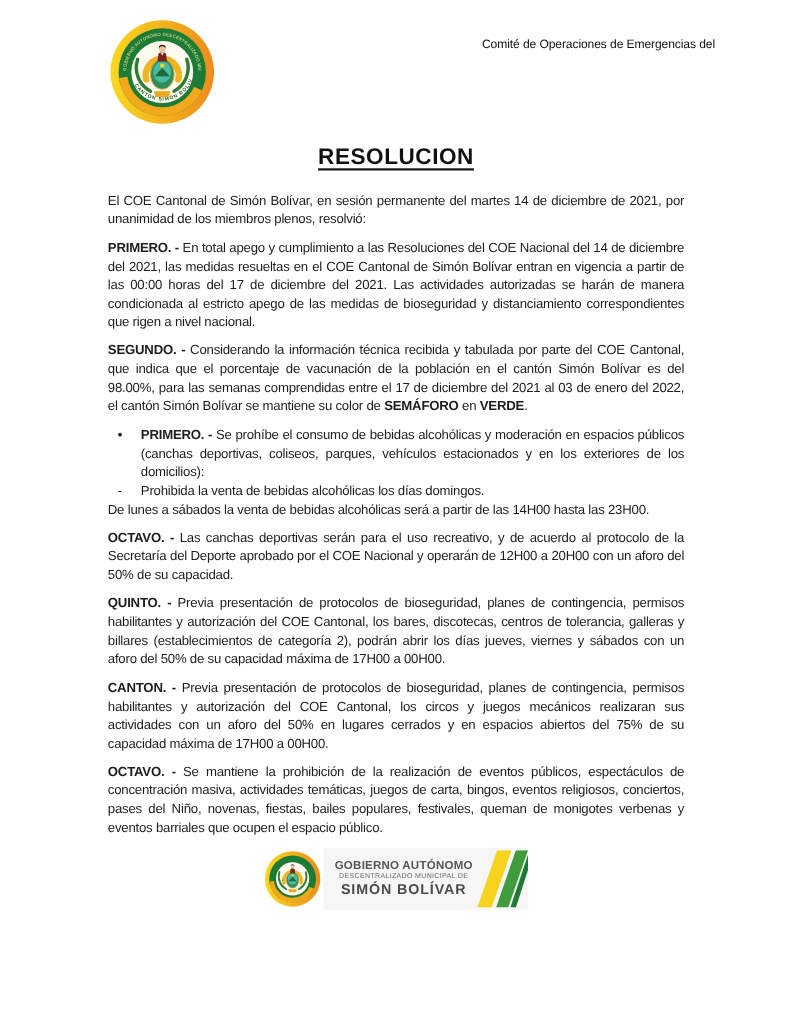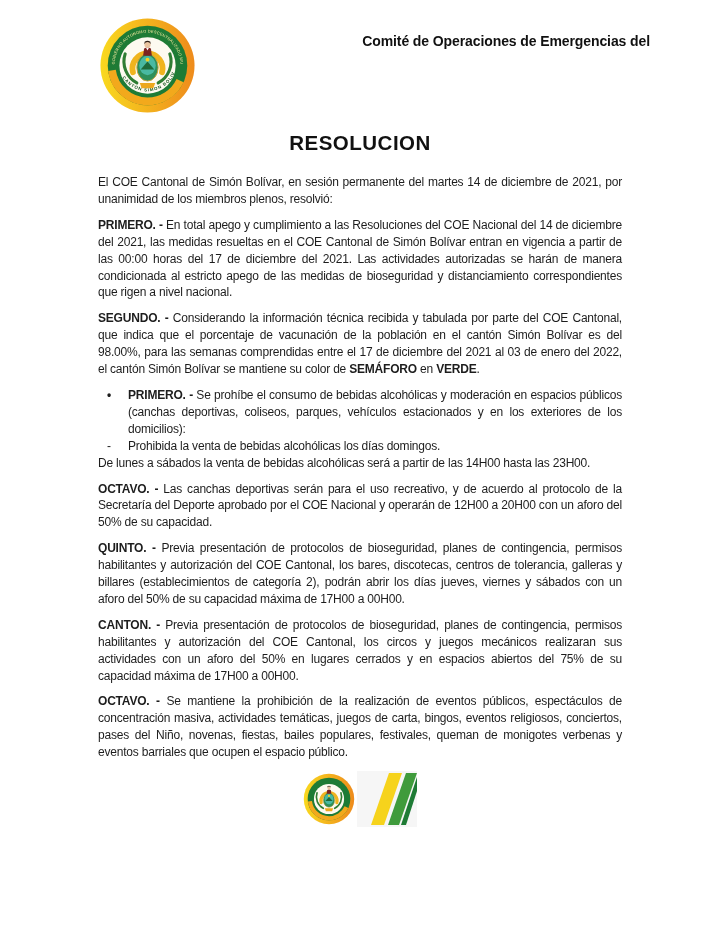--- a/index.html
+++ b/index.html
@@ -4,27 +4,27 @@
 <style>
   html,body{margin:0;padding:0;background:#ffffff;}
   .page{
     position:relative;width:720px;height:932px;background:#ffffff;
     font-family:"Liberation Sans",sans-serif;overflow:hidden;color:#1d1d1d;
   }
   
   .logo-top{position:absolute;left:99px;top:17px;width:97px;height:97px;}
   .header-org{
     position:absolute;right:70px;top:31px;text-align:right;
-    font-size:14px;font-weight:bold;line-height:21.5px;color:#111;letter-spacing:-0.1px;
+    font-size:11px;font-weight:normal;line-height:21.5px;color:#111;letter-spacing:-0.1px;
   }
   
   .content{position:absolute;left:98px;top:131px;width:524px;}
   .title{
     font-size:20.5px;font-weight:bold;text-align:center;margin:0 0 19px;color:#111;
-    text-decoration-thickness:2px;text-underline-offset:3.5px;
+    text-decoration:underline;text-decoration-thickness:2px;text-underline-offset:3.5px;
     letter-spacing:0.5px;
   }
   .para{
     font-size:12px;line-height:16.9px;letter-spacing:-0.2px;
     text-align:justify;margin:0 0 9px;
   }
   .sec-label{font-weight:bold;}
   .list-row{display:flex;font-size:12px;line-height:16.9px;letter-spacing:-0.2px;}
   .list-row .marker{flex:0 0 auto;width:30px;box-sizing:border-box;padding-left:9px;}
   .list-row .marker.bold{font-weight:bold;}
@@ -130,20 +130,25 @@
         <ellipse cx="50" cy="52" rx="11" ry="14" fill="#2e8f5a" stroke="#c8a23a" stroke-width="1"></ellipse>
         <ellipse cx="50" cy="50" rx="8.5" ry="10" fill="#49b9a2"></ellipse>
         <path d="M 43 54 L 50 46 L 57 54 Z" fill="#1e6b3a"></path>
         <circle cx="50" cy="44" r="2" fill="#f5d21f"></circle>
         <path d="M 45.5 40 L 46.5 32.5 Q 50 30.5 53.5 32.5 L 54.5 40 Z" fill="#7c2320"></path>
         <circle cx="50" cy="28.5" r="3.2" fill="#e9c49f"></circle>
         <path d="M 46.8 28 A 3.4 3.4 0 0 1 53.2 28 L 53 25.5 Q 50 23.5 47 25.5 Z" fill="#2e2017"></path>
         <path d="M 42 68 L 58 68 L 56 73.5 L 44 73.5 Z" fill="#eda81d"></path>
       </svg>
       <div class="footer-badge">
+        <div class="footer-text">
+          <div class="f1">GOBIERNO AUTÓNOMO</div>
+          <div class="f2">DESCENTRALIZADO MUNICIPAL DE</div>
+          <div class="f3">SIMÓN BOLÍVAR</div>
+        </div>
         <svg class="stripes" width="46" height="52" viewBox="0 0 46 52">
           <polygon points="18,0 31,0 13,52 0,52" fill="#f6d31c"></polygon>
           <polygon points="35,0 46,0 28,52 17,52" fill="#3f9b3c"></polygon>
           <polygon points="46,4 46,18 35,52 30,52" fill="#1e7b35"></polygon>
         </svg>
       </div>
     </div>
 
   </div>
 </div>

